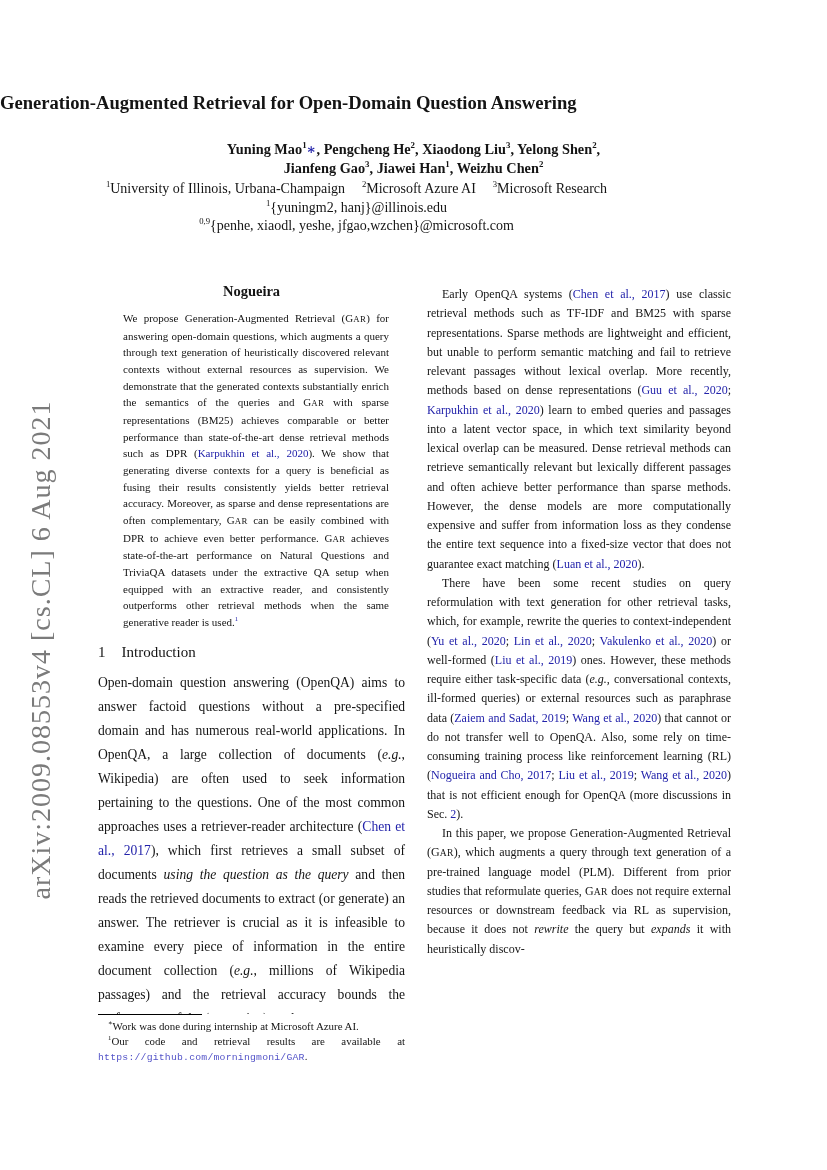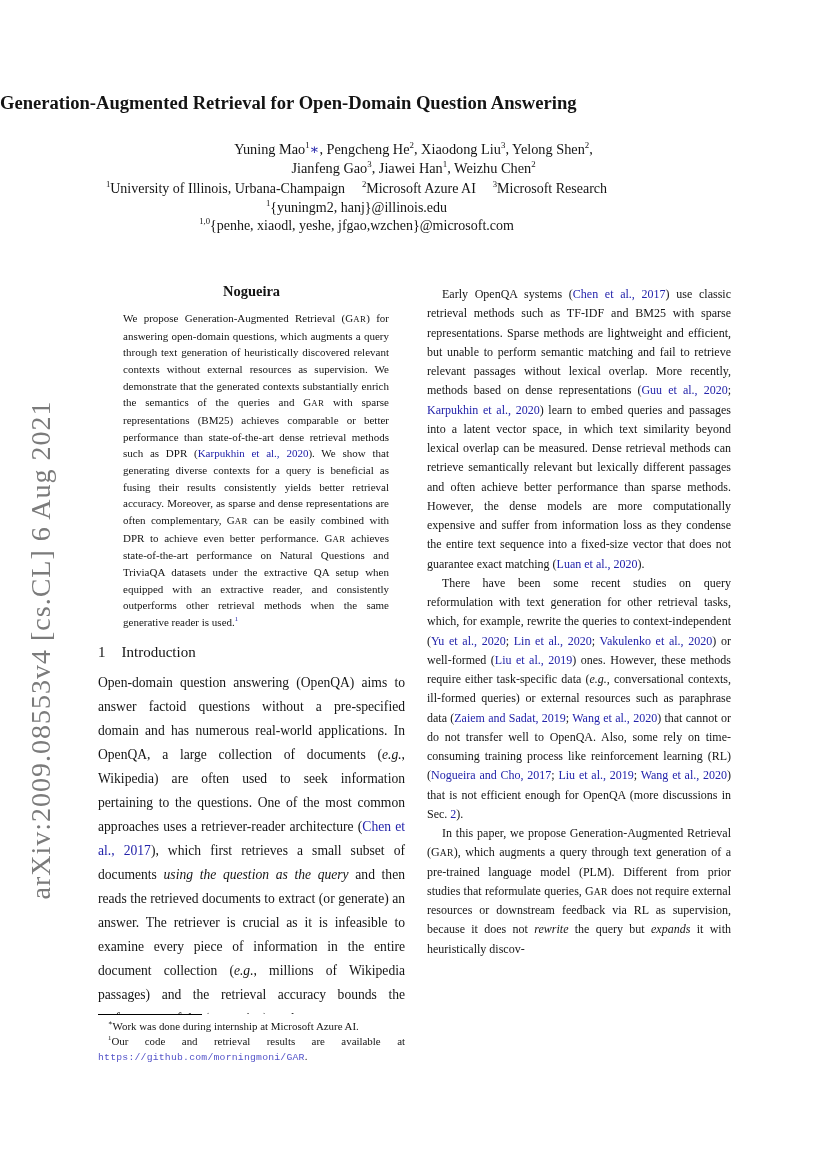--- a/index.html
+++ b/index.html
@@ -12,21 +12,21 @@
   .arxiv-watermark {
     position:absolute; left:41px; top:650px;
     transform:translate(-50%,-50%) rotate(-90deg);
     white-space:nowrap; font-size:28px; color:#7b7b7b; letter-spacing:1px;
   }
   .paper-title {
     position:absolute; left:0; width:827px; top:92px; 
     font-size:18.6px; font-weight:bold;
   }
   .author-line { position:absolute; left:0; width:827px; text-align:center;
-    font-size:14.3px; font-weight:normal; }
+    font-size:14.3px; font-weight:bold; }
   .author-line-1 { top:141px; }
   .author-line-2 { top:160px; }
   .meta-line { position:absolute; left:0; width:713px; text-align:center; font-size:14px; }
   .affiliation-line { top:181px; }
   .email-line-1 { top:200px; }
   .email-line-2 { top:218px; }
 
   .col-left  { position:absolute; left:98px;  top:283px; width:307px; }
   .col-right { position:absolute; left:427px; top:285px; width:304px;
                font-size:12px; line-height:19.25px; text-align:justify; }
@@ -64,21 +64,21 @@
 
   <div class="arxiv-watermark">arXiv:2009.08553v4  [cs.CL]  6 Aug 2021</div>
 
   <div class="paper-title">Generation-Augmented Retrieval for Open-Domain Question Answering</div>
 
   <div class="author-line author-line-1">Yuning Mao<sup>1</sup><span class="fnstar">∗</span>, Pengcheng He<sup>2</sup>, Xiaodong Liu<sup>3</sup>, Yelong Shen<sup>2</sup>,</div>
   <div class="author-line author-line-2">Jianfeng Gao<sup>3</sup>, Jiawei Han<sup>1</sup>, Weizhu Chen<sup>2</sup></div>
 
   <div class="meta-line affiliation-line"><sup>1</sup>University of Illinois, Urbana-Champaign  <sup>2</sup>Microsoft Azure AI  <sup>3</sup>Microsoft Research</div>
   <div class="meta-line email-line-1"><sup>1</sup>{yuningm2, hanj}@illinois.edu</div>
-  <div class="meta-line email-line-2"><sup>1,0</sup>{penhe, xiaodl, yeshe, jfgao,wzchen}@microsoft.com</div>
+  <div class="meta-line email-line-2"><sup>0,9</sup>{penhe, xiaodl, yeshe, jfgao,wzchen}@microsoft.com</div>
 
   <div class="col-left">
     <div class="abstract-heading">Nogueira</div>
     <p class="abstract-body">We propose Generation-Augmented Retrieval (G<span class="sc">AR</span>) for answering open-domain questions, which augments a query through text generation of heuristically discovered relevant contexts without external resources as supervision. We demonstrate that the generated contexts substantially enrich the semantics of the queries and G<span class="sc">AR</span> with sparse representations (BM25) achieves comparable or better performance than state-of-the-art dense retrieval methods such as DPR (<span class="cite">Karpukhin et al., 2020</span>). We show that generating diverse contexts for a query is beneficial as fusing their results consistently yields better retrieval accuracy. Moreover, as sparse and dense representations are often complementary, G<span class="sc">AR</span> can be easily combined with DPR to achieve even better performance. G<span class="sc">AR</span> achieves state-of-the-art performance on Natural Questions and TriviaQA datasets under the extractive QA setup when equipped with an extractive reader, and consistently outperforms other retrieval methods when the same generative reader is used.<sup class="cite">1</sup></p>
 
     <h2 class="section-heading">
       <span class="sec-num">1</span><span>Introduction</span>
     </h2>
 
     <p class="intro-paragraph">Open-domain question answering (OpenQA) aims to answer factoid questions without a pre-specified domain and has numerous real-world applications. In OpenQA, a large collection of documents (<i>e.g.</i>, Wikipedia) are often used to seek information pertaining to the questions. One of the most common approaches uses a retriever-reader architecture (<span class="cite">Chen et al., 2017</span>), which first retrieves a small subset of documents <i>using the question as the query</i> and then reads the retrieved documents to extract (or generate) an answer. The retriever is crucial as it is infeasible to examine every piece of information in the entire document collection (<i>e.g.</i>, millions of Wikipedia passages) and the retrieval accuracy bounds the performance of the (extractive) reader.</p>

